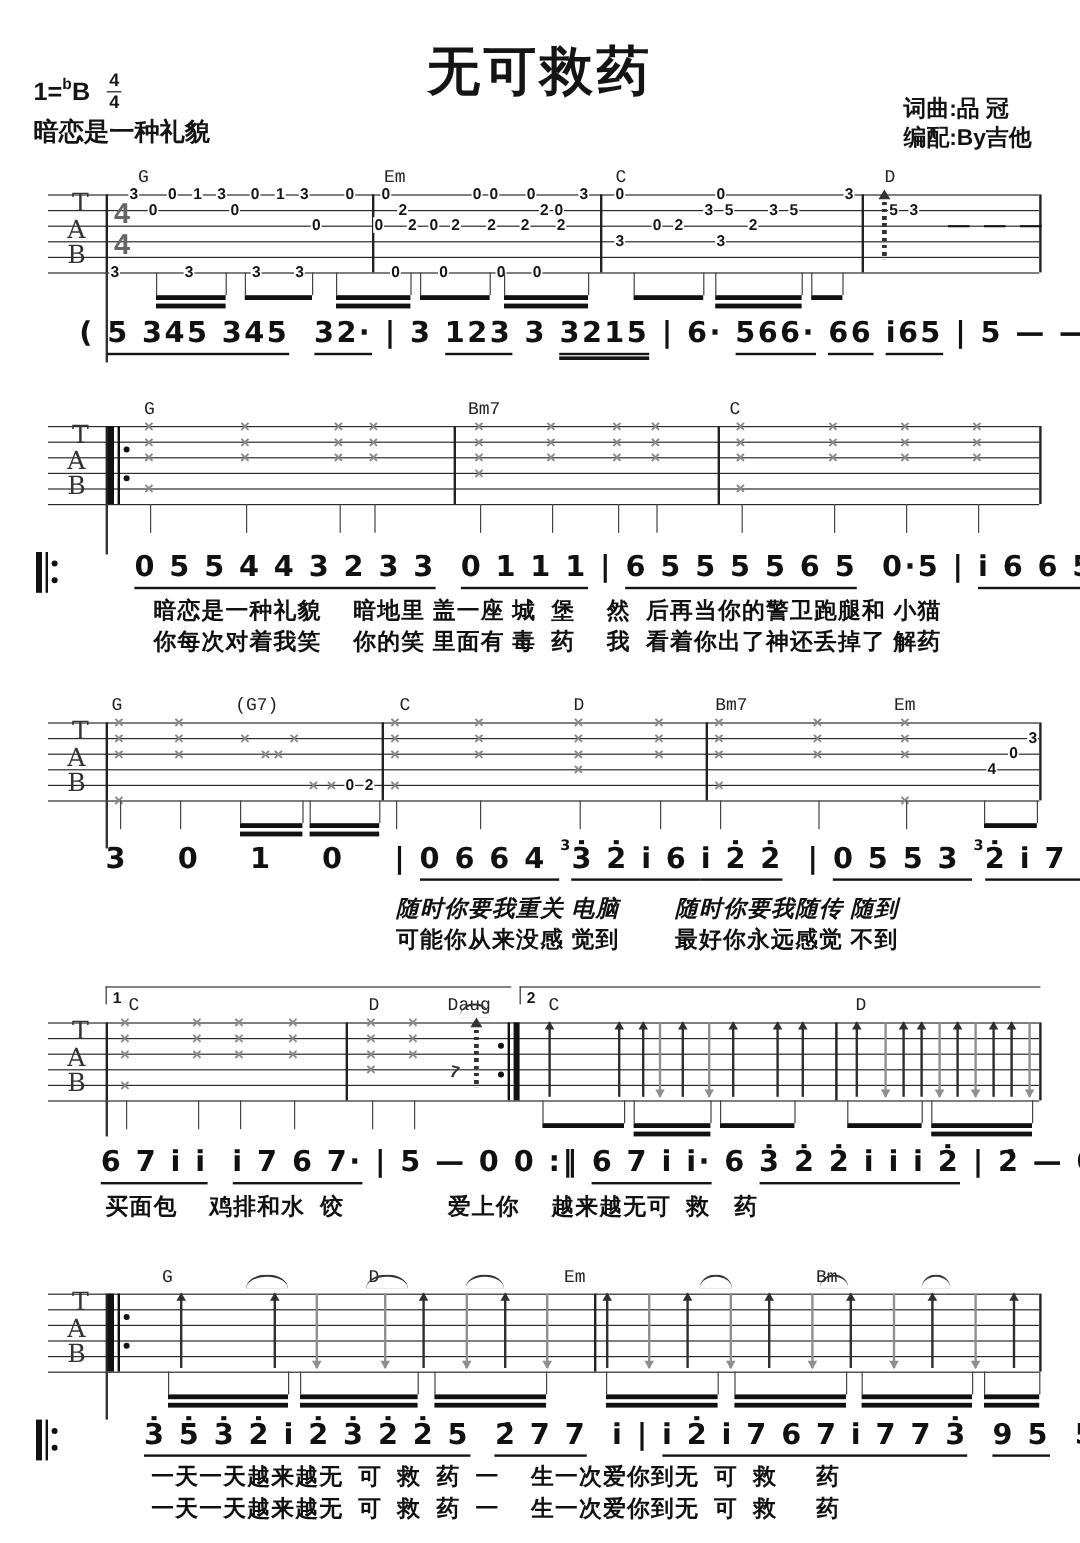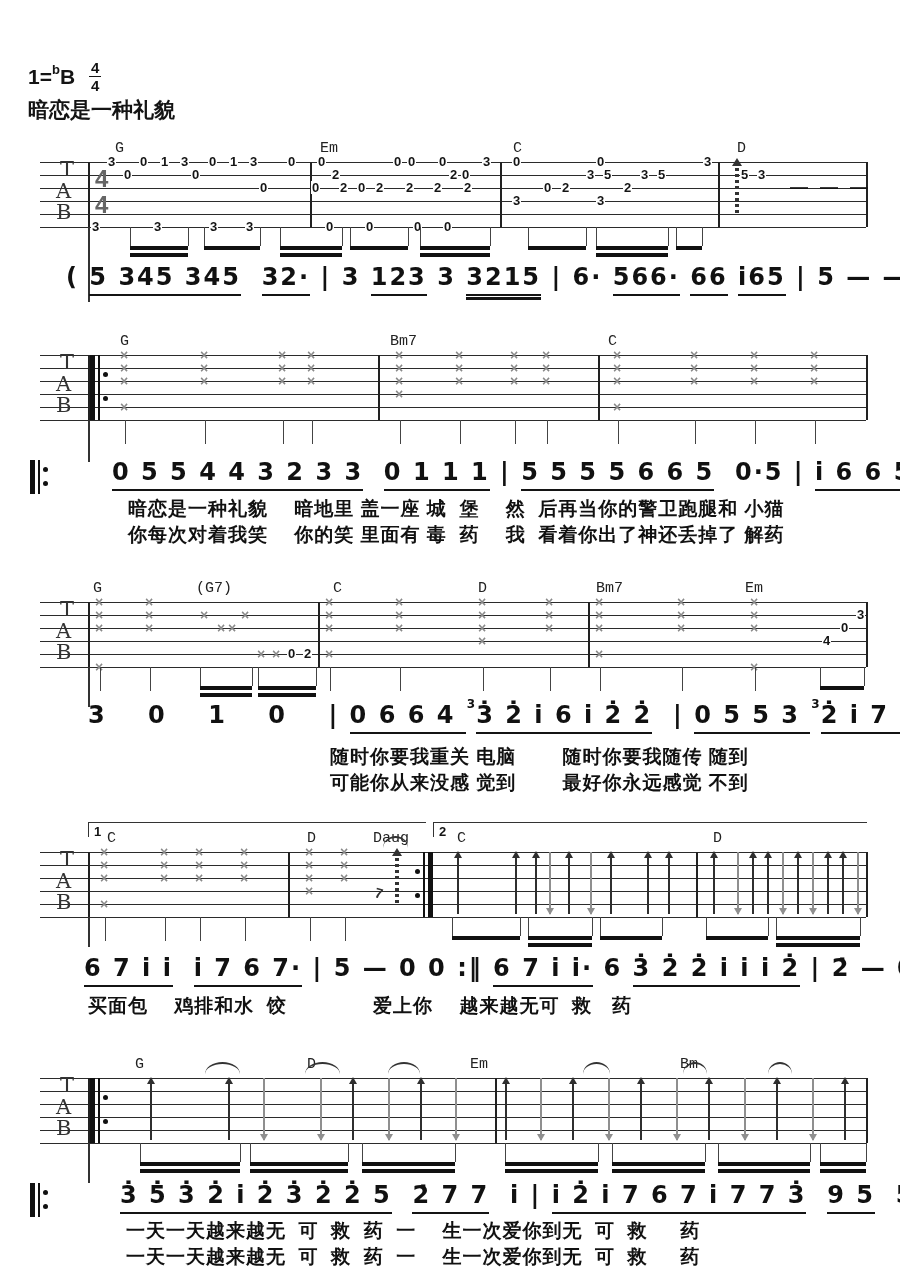--- a/index.html
+++ b/index.html
@@ -51,33 +51,38 @@
   .seg.u1,.seg.u2{border-bottom:2.5px solid #141414;padding-bottom:2px;}
   .seg.u2::after{content:"";position:absolute;left:0;right:0;bottom:-6px;height:2.5px;background:#141414;}
   .seg.tri{font-size:12px;top:-15px;letter-spacing:0;margin:0 1px;}
   .lyr{position:absolute;white-space:pre;font-size:19px;font-weight:600;color:#111;letter-spacing:1px;}
   .jrpt{position:absolute;}
 </style>
 </head>
 <body>
 
 <div class="page">
+  <div class="title">无可救药</div>
 
   <div class="keyrow">
     <span>1=</span>
       <sup>b</sup>
       <span>B</span>
     <span class="frac">
       <span class="tn">4</span>
       <span class="bn">4</span>
     </span>
   </div>
 
   <div class="capo">暗恋是一种礼貌</div>
 
+  <div class="credits">
+    <div>词曲:品  冠</div>
+    <div>编配:By吉他</div>
+  </div>
 
   <div id="score">
       <div class="system" style="top: 162px; height: 65px;">
         <div class="sline" style="top: 0px;"></div>
         <div class="sline" style="top: 13px;"></div>
         <div class="sline" style="top: 26px;"></div>
         <div class="sline" style="top: 39px;"></div>
         <div class="sline" style="top: 52px;"></div>
         <div class="sline" style="top: 65px;"></div>
         <div class="bar" style="left: 88px; height: 65px;"></div>
@@ -486,37 +491,37 @@
         <div class="stem" style="left: 866px; top: 65px; height: 19px;"></div>
         <div class="arc" style="left: 205px; width: 35px;"></div>
         <div class="arc" style="left: 305px; width: 35px;"></div>
         <div class="arc" style="left: 388px; width: 32px;"></div>
         <div class="arc" style="left: 583px; width: 27px;"></div>
         <div class="arc" style="left: 683px; width: 24px;"></div>
         <div class="arc" style="left: 768px; width: 24px;"></div>
         <div class="conn" style="left: 88px; top: 65px; height: 40px;"></div>
       </div>
       <div class="jline" style="left: 66px; top: 263px;"><span class="seg">( </span><span class="seg u1">5 345 345</span><span class="seg">  </span><span class="seg u1">32·</span><span class="seg"> | 3 </span><span class="seg u1">123</span><span class="seg"> 3 </span><span class="seg u2">3215</span><span class="seg"> | 6· </span><span class="seg u1">566·</span><span class="seg"> </span><span class="seg u1">66</span><span class="seg"> </span><span class="seg u1">i65</span><span class="seg"> | 5 — — —) |</span></div>
-      <div class="jline" style="left: 112px; top: 458px;"><span class="seg u1">0 5 5 4 4 3 2 3 3</span><span class="seg">  </span><span class="seg u1">0 1 1 1</span><span class="seg"> | </span><span class="seg u1">5 5 5 5 6 6 5</span><span class="seg">  0·5 | </span><span class="seg u1">i 6 6 5 6 </span></div>
+      <div class="jline" style="left: 112px; top: 458px;"><span class="seg u1">0 5 5 4 4 3 2 3 3</span><span class="seg">  </span><span class="seg u1">0 1 1 1</span><span class="seg"> | </span><span class="seg u1">6 5 5 5 5 6 5</span><span class="seg">  0·5 | </span><span class="seg u1">i 6 6 5 6 </span></div>
       <div class="jrpt" style="left: 30px; top: 460px;">
         <div class="rthick" style="left: 0px; height: 34px;"></div>
         <div class="rthin" style="left: 8px; height: 34px;"></div>
         <div class="rdot" style="left: 13px; top: 7px;"></div>
         <div class="rdot" style="left: 13px; top: 21px;"></div>
       </div>
       <div class="jline" style="left: 88px; top: 701px;"><span class="seg">3    0    1    0    | </span><span class="seg u1">0 6 6 4 </span><span class="seg tri">3</span><span class="seg u1">3̇ 2̇ i 6 </span><span class="seg u1">i 2̇ 2̇</span><span class="seg">  | </span><span class="seg u1">0 5 5 3 </span><span class="seg tri">3</span><span class="seg u1">2̇ i 7 7 </span></div>
       <div class="jline" style="left: 84px; top: 954px;"><span class="seg u1">6 7 i i</span><span class="seg">  </span><span class="seg u1">i 7 6 7·</span><span class="seg"> | 5 — 0 0 :‖ </span><span class="seg u1">6 7 i i·</span><span class="seg"> 6 </span><span class="seg u1">3̇ 2̇ 2̇ i i i 2̇</span><span class="seg"> | 2̇ — 0 0   |</span></div>
       <div class="jline" style="left: 120px; top: 1181px;"><span class="seg u1">3̇ 5̇ 3̇ 2̇ i 2̇ 3̇ 2̇ 2̇ 5</span><span class="seg">  </span><span class="seg u1">2̇ 7 7</span><span class="seg">  i | </span><span class="seg u1">i 2̇ i 7 6 7 i 7 7 3̇</span><span class="seg">  </span><span class="seg u1">9 5</span><span class="seg">  5  |</span></div>
       <div class="jrpt" style="left: 30px; top: 1183px;">
         <div class="rthick" style="left: 0px; height: 34px;"></div>
         <div class="rthin" style="left: 8px; height: 34px;"></div>
         <div class="rdot" style="left: 13px; top: 7px;"></div>
         <div class="rdot" style="left: 13px; top: 21px;"></div>
       </div>
       <div class="lyr" style="left: 128px; top: 496px;">暗恋是一种礼貌　 暗地里 盖一座 城  堡　 然  后再当你的警卫跑腿和 小猫</div>
       <div class="lyr" style="left: 128px; top: 522px;">你每次对着我笑　 你的笑 里面有 毒  药　 我  看着你出了神还丢掉了 解药</div>
-      <div class="lyr" style="left: 330px; top: 744px;">随时你要我重关 电脑　　 随时你要我随传 随到</div>
+      <div class="lyr" style="left: 330px; top: 744px; font-style: italic;">随时你要我重关 电脑　　 随时你要我随传 随到</div>
       <div class="lyr" style="left: 330px; top: 770px;">可能你从来没感 觉到　　 最好你永远感觉 不到</div>
       <div class="lyr" style="left: 88px; top: 993px;">买面包　 鸡排和水  饺　　　　 爱上你　 越来越无可  救　药</div>
       <div class="lyr" style="left: 126px; top: 1218px;">一天一天越来越无  可  救  药  一　 生一次爱你到无  可  救  　药</div>
       <div class="lyr" style="left: 126px; top: 1244px;">一天一天越来越无  可  救  药  一　 生一次爱你到无  可  救  　药</div>
     </div>
 </div>
 
 </body></html>

